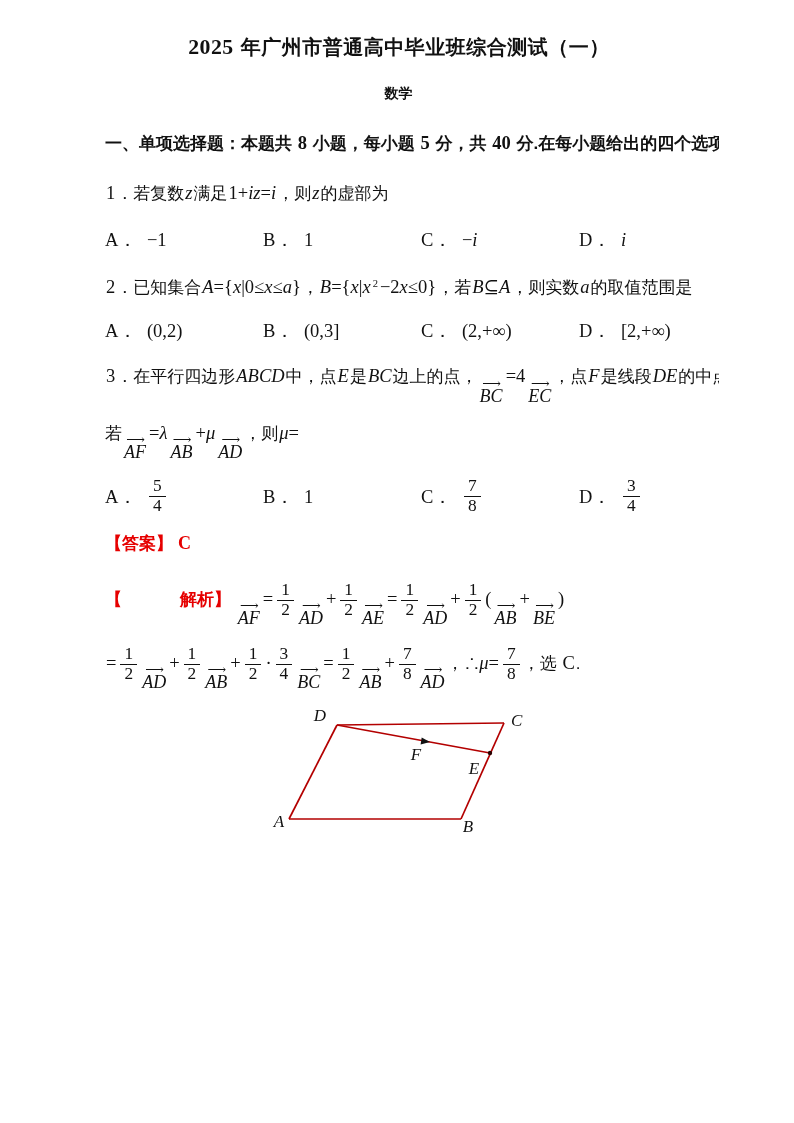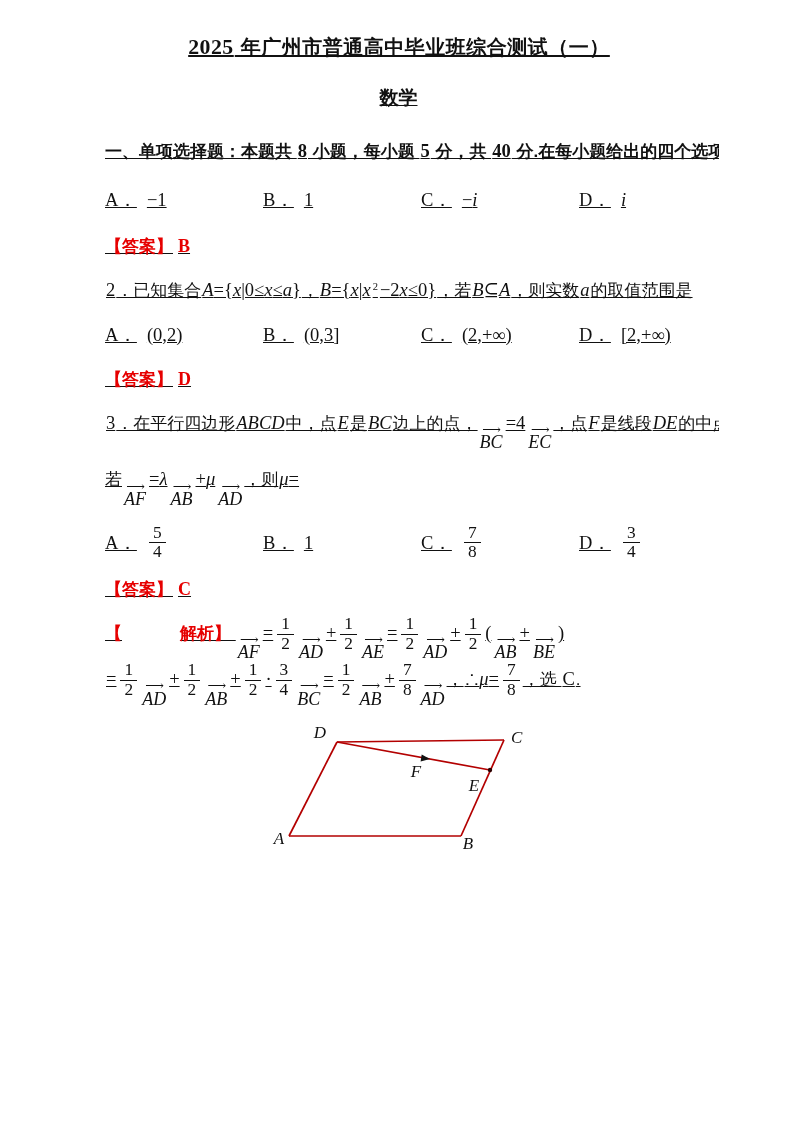--- a/index.html
+++ b/index.html
@@ -7,25 +7,24 @@
     position:relative;
     width:644px;height:1123px;
     margin:0 auto;
     box-sizing:border-box;
     padding:34px 27px 0 30px;
     background:#ffffff;
     font-family:"Liberation Sans",sans-serif;
     font-size:17px;
     color:#111;
     overflow:hidden;
-    text-decoration:underline;
   }
   .t-center{text-align:center;}
   .title{font-size:20px;font-weight:bold;letter-spacing:.5px;margin-bottom:24px;}
-  .subtitle{font-size:19px;font-weight:bold;margin-bottom:26px;}
+  .subtitle{font-size:14px;font-weight:bold;margin-bottom:26px;}
   .line{margin-bottom:22px;line-height:1.5;white-space:nowrap;}
   .bold{font-weight:bold;}
   
   .m{font-family:"Liberation Serif","DejaVu Serif",serif;font-size:1.09em;padding:0 1px;}
   .m i{font-style:italic;}
   .sup{font-size:.62em;vertical-align:.55em;}
   .frac{
     display:inline-flex;flex-direction:column;align-items:center;
     vertical-align:middle;line-height:1.08;margin:0 3px;
     font-family:"Liberation Serif","DejaVu Serif",serif;font-size:1.02em;
@@ -57,60 +56,59 @@
 </head>
 <body>
 
 <div class="page">
 
   <div class="title t-center"><span class="m">2025</span> 年广州市普通高中毕业班综合测试（一）</div>
   <div class="subtitle t-center">数学</div>
 
   <div class="line bold">一、单项选择题：本题共 <span class="m">8</span> 小题，每小题 <span class="m">5</span> 分，共 <span class="m">40</span> 分.在每小题给出的四个选项中，只有一</div>
 
+  <div class="line" style="margin-bottom:20px"><span class="m">1</span>．若复数<span class="m"><i>z</i></span>满足<span class="m">1+<i>iz</i>=<i>i</i></span>，则<span class="m"><i>z</i></span>的虚部为</div>
   <div class="opts">
     <div class="opt">
         <span class="lab">A．</span>
         <span><span class="m">−1</span></span>
       </div>
     <div class="opt">
         <span class="lab">B．</span>
         <span><span class="m">1</span></span>
       </div>
     <div class="opt">
         <span class="lab">C．</span>
         <span><span class="m">−<i>i</i></span></span>
       </div>
     <div class="opt">
         <span class="lab">D．</span>
         <span><span class="m"><i>i</i></span></span>
       </div>
   </div>
-  <div class="ans-row"><span class="red">【答案】</span><span class="ans-letter">B</span></div>
 
   <div class="line" style="margin-bottom:18px"><span class="m">2</span>．已知集合<span class="m"><i>A</i>={<i>x</i>|0≤<i>x</i>≤<i>a</i>}</span>，<span class="m"><i>B</i>={<i>x</i>|<i>x</i></span><span class="m sup">2</span><span class="m">−2<i>x</i>≤0}</span>，若<span class="m"><i>B</i>⊆<i>A</i></span>，则实数<span class="m"><i>a</i></span>的取值范围是</div>
   <div class="opts" style="margin-bottom:18px">
     <div class="opt">
         <span class="lab">A．</span>
         <span><span class="m">(0,2)</span></span>
       </div>
     <div class="opt">
         <span class="lab">B．</span>
         <span><span class="m">(0,3]</span></span>
       </div>
     <div class="opt">
         <span class="lab">C．</span>
         <span><span class="m">(2,+∞)</span></span>
       </div>
     <div class="opt">
         <span class="lab">D．</span>
         <span><span class="m">[2,+∞)</span></span>
       </div>
   </div>
-  <div class="ans-row"><span class="red">【答案】</span><span class="ans-letter">D</span></div>
 
   <div class="line" style="margin-bottom:14px"><span class="m">3</span>．在平行四边形<span class="m"><i>ABCD</i></span>中，点<span class="m"><i>E</i></span>是<span class="m"><i>BC</i></span>边上的点，<span class="vec">
         <span class="arr">⟶</span>
         <span class="vb">BC</span>
       </span><span class="m">=4</span><span class="vec">
         <span class="arr">⟶</span>
         <span class="vb">EC</span>
       </span>，点<span class="m"><i>F</i></span>是线段<span class="m"><i>DE</i></span>的中点，</div>
   <div class="line" style="margin-bottom:16px">若<span class="vec">
         <span class="arr">⟶</span>
@@ -142,22 +140,22 @@
           </span></span>
       </div>
     <div class="opt">
         <span class="lab">D．</span>
         <span><span class="frac">
             <span class="num">3</span>
             <span class="den">4</span>
           </span></span>
       </div>
   </div>
-  <div class="ans-row" style="margin-bottom:12px"><span class="red">【答案】</span><span class="ans-letter">C</span></div>
-  <div class="ana-row" style="margin-bottom:0"><span class="red">【</span><span class="ana-gap"></span><span class="red">解析】</span> <span><span class="vec">
+  <div class="ans-row" style="margin-bottom:24px"><span class="red">【答案】</span><span class="ans-letter">C</span></div>
+  <div class="ana-row" style="margin-bottom:18px"><span class="red">【</span><span class="ana-gap"></span><span class="red">解析】</span> <span><span class="vec">
           <span class="arr">⟶</span>
           <span class="vb">AF</span>
         </span><span class="m">=</span><span class="frac">
           <span class="num">1</span>
           <span class="den">2</span>
         </span><span class="vec">
           <span class="arr">⟶</span>
           <span class="vb">AD</span>
         </span><span class="m">+</span><span class="frac">
           <span class="num">1</span>

